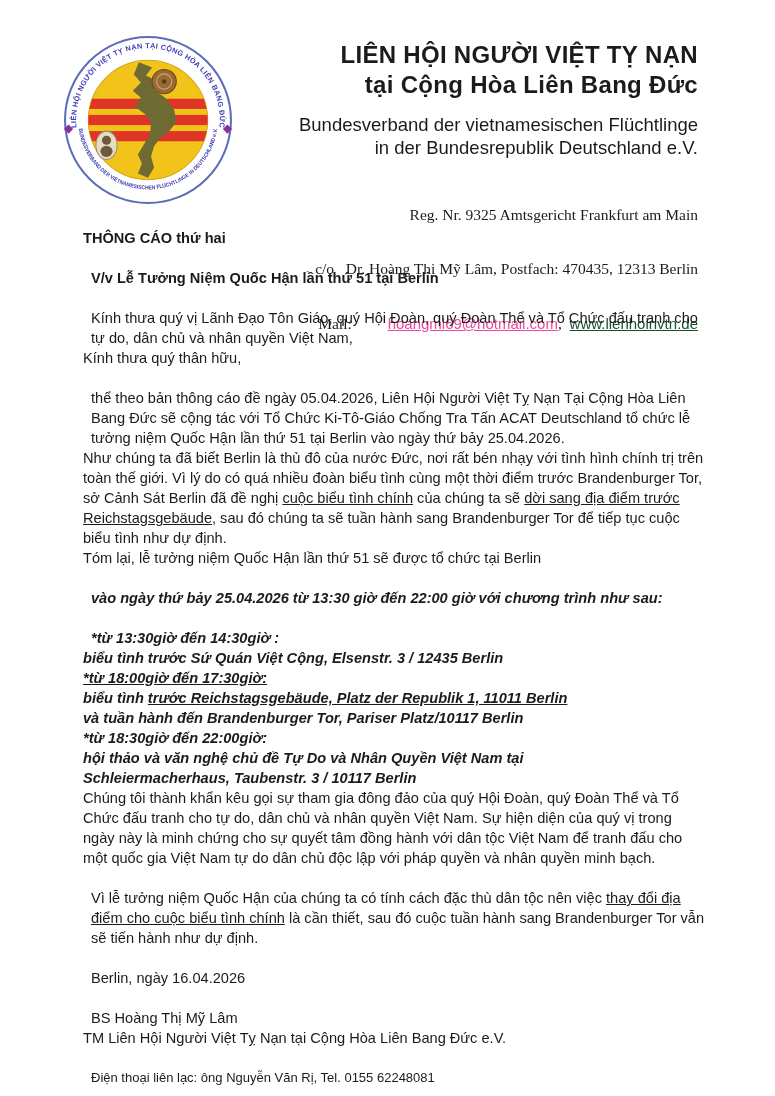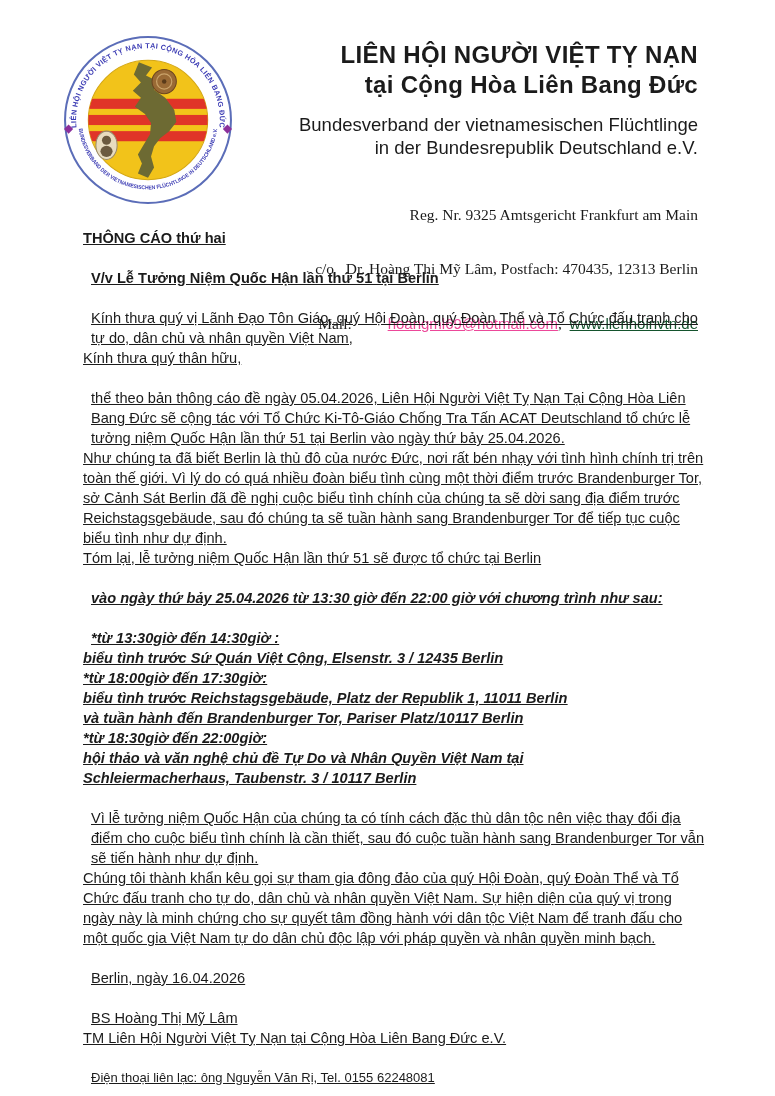--- a/index.html
+++ b/index.html
@@ -10,21 +10,21 @@
   
   .logo-wrap{position:absolute;left:62px;top:34px;width:172px;height:172px;}
   .header-text{position:absolute;left:238px;top:40px;width:460px;text-align:right;}
   .title-line{font-size:24px;font-weight:bold;line-height:30px;letter-spacing:.3px;}
   .subtitle{margin-top:13px;}
   .subtitle-line{font-size:18.5px;font-weight:normal;line-height:23px;}
   .reg-block{margin-top:11px;font-family:"Liberation Serif",serif;font-size:15.5px;line-height:18px;white-space:pre-wrap;}
   .mail-line{font-family:"Liberation Serif",serif;font-size:15.5px;line-height:19px;white-space:pre-wrap;}
   .link{font-family:"Liberation Sans",sans-serif;font-size:15px;color:#2b2bd0;text-decoration:underline;cursor:pointer;}
   
-  .letter-body{position:absolute;left:83px;top:228px;width:624px;text-decoration:underline;}
+  .letter-body{position:absolute;left:83px;top:228px;width:624px;}
   .line{font-size:14.6px;line-height:20px;min-height:20px;}
   .line.gap{margin-top:20px;margin-left:8px;}
   .line.b{font-weight:bold;}
   .line.bi{font-weight:bold;font-style:italic;}
   .line.small{font-size:13px;}
   .u{text-decoration:underline;}
 </style>
 </head>
 <body>
 
@@ -97,19 +97,19 @@
     <div class="line"><span>Tóm lại, lễ tưởng niệm Quốc Hận lần thứ 51 sẽ được tổ chức tại Berlin</span></div>
     <div class="line bi gap"><span>vào ngày thứ bảy 25.04.2026 từ 13:30 giờ đến 22:00 giờ với chương trình như sau:</span></div>
     <div class="line bi gap"><span>*từ 13:30giờ đến 14:30giờ :</span></div>
     <div class="line bi"><span>biểu tình trước Sứ Quán Việt Cộng, Elsenstr. 3 / 12435 Berlin</span></div>
     <div class="line bi"><span class="u">*từ 18:00giờ đến 17:30giờ:</span></div>
     <div class="line bi"><span>biểu tình </span><span class="u">trước Reichstagsgebäude, Platz der Republik 1, 11011 Berlin</span></div>
     <div class="line bi"><span>và tuần hành đến Brandenburger Tor, Pariser Platz/10117 Berlin</span></div>
     <div class="line bi"><span>*từ 18:30giờ đến 22:00giờ:</span></div>
     <div class="line bi"><span>hội thảo và văn nghệ chủ đề Tự Do và Nhân Quyền Việt Nam tại</span></div>
     <div class="line bi"><span>Schleiermacherhaus, Taubenstr. 3 / 10117 Berlin</span></div>
+    <div class="line"><span>Chúng tôi thành khẩn kêu gọi sự tham gia đông đảo của quý Hội Đoàn, quý Đoàn Thể và Tổ Chức đấu tranh cho tự do, dân chủ và nhân quyền Việt Nam. Sự hiện diện của quý vị trong ngày này là minh chứng cho sự quyết tâm đồng hành với dân tộc Việt Nam để tranh đấu cho một quốc gia Việt Nam tự do dân chủ độc lập với pháp quyền và nhân quyền minh bạch.</span></div>
     <div class="line gap"><span>Vì lễ tưởng niệm Quốc Hận của chúng ta có tính cách đặc thù dân tộc nên việc </span><span class="u">thay đổi địa điểm cho cuộc biểu tình chính</span><span> là cần thiết, sau đó cuộc tuần hành sang Brandenburger Tor vẫn sẽ tiến hành như dự định.</span></div>
-    <div class="line"><span>Chúng tôi thành khẩn kêu gọi sự tham gia đông đảo của quý Hội Đoàn, quý Đoàn Thể và Tổ Chức đấu tranh cho tự do, dân chủ và nhân quyền Việt Nam. Sự hiện diện của quý vị trong ngày này là minh chứng cho sự quyết tâm đồng hành với dân tộc Việt Nam để tranh đấu cho một quốc gia Việt Nam tự do dân chủ độc lập với pháp quyền và nhân quyền minh bạch.</span></div>
     <div class="line gap"><span>Berlin, ngày 16.04.2026</span></div>
     <div class="line gap"><span>BS Hoàng Thị Mỹ Lâm</span></div>
     <div class="line"><span>TM Liên Hội Người Việt Tỵ Nạn tại Cộng Hòa Liên Bang Đức e.V.</span></div>
     <div class="line small gap"><span>Điện thoại liên lạc: ông Nguyễn Văn Rị, Tel. 0155 62248081</span></div>
   </div>
 
 </body></html>

